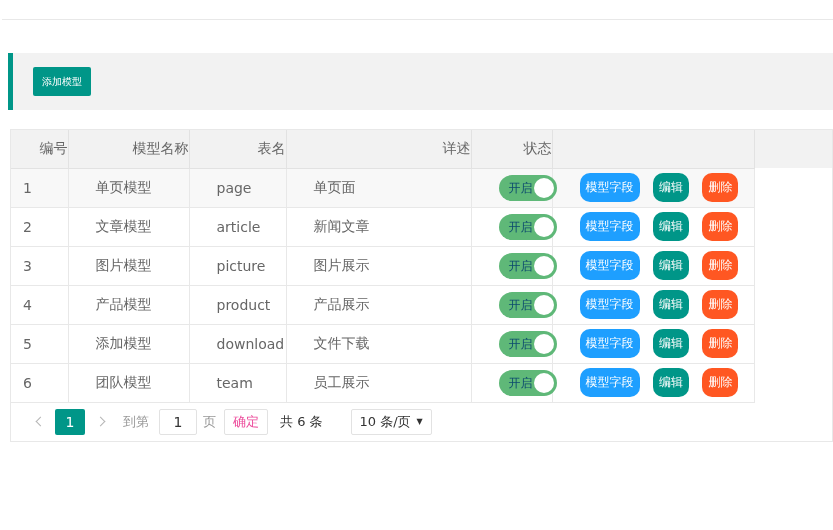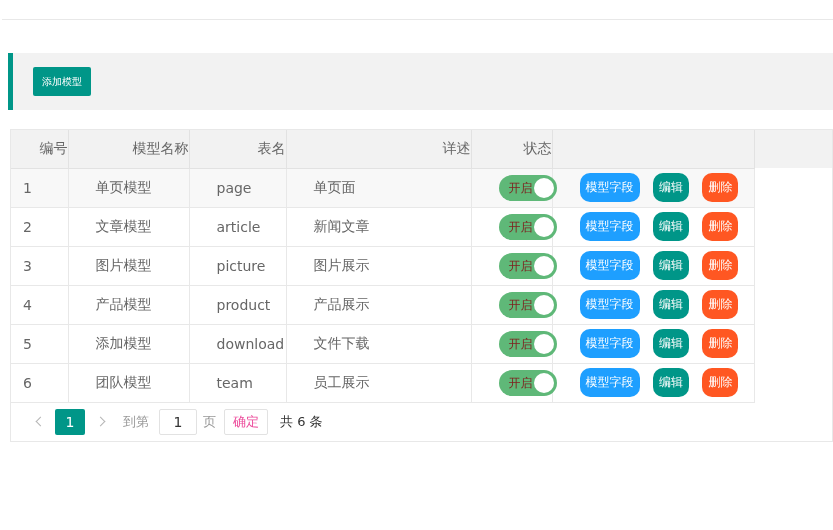--- a/index.html
+++ b/index.html
@@ -70,21 +70,21 @@
 
   
   .switch {
     display: inline-block; position: relative;
     width: 58px; height: 26px;
     background: #5FB878; border-radius: 14px;
     vertical-align: middle; cursor: pointer;
   }
   .switch-label {
     position: absolute; left: 10px; top: 0;
-    line-height: 26px; color: #7f1d1d; font-size: 12px;
+    line-height: 26px; color: #0c4a6e; font-size: 12px;
   }
   .switch-knob {
     position: absolute; right: 3px; top: 3px;
     width: 20px; height: 20px;
     background: #fff; border-radius: 50%;
   }
 
   
   .btn {
     display: inline-block; cursor: pointer;
@@ -295,14 +295,18 @@
     </span>
     <span class="page-current">1</span>
     <span class="page-arrow">
       <i class="chev chev-right"></i>
     </span>
     <span class="pager-text-gray">到第</span>
     <input class="pager-input" value="1" style="">
     <span class="pager-text-gray suffix">页</span>
     <button class="pager-confirm">确定</button>
     <span class="pager-total">共 6 条</span>
+    <span class="pager-select">
+      <span>10 条/页</span>
+      <span class="caret">▼</span>
+    </span>
   </div>
 </div>
 
 </body></html>

